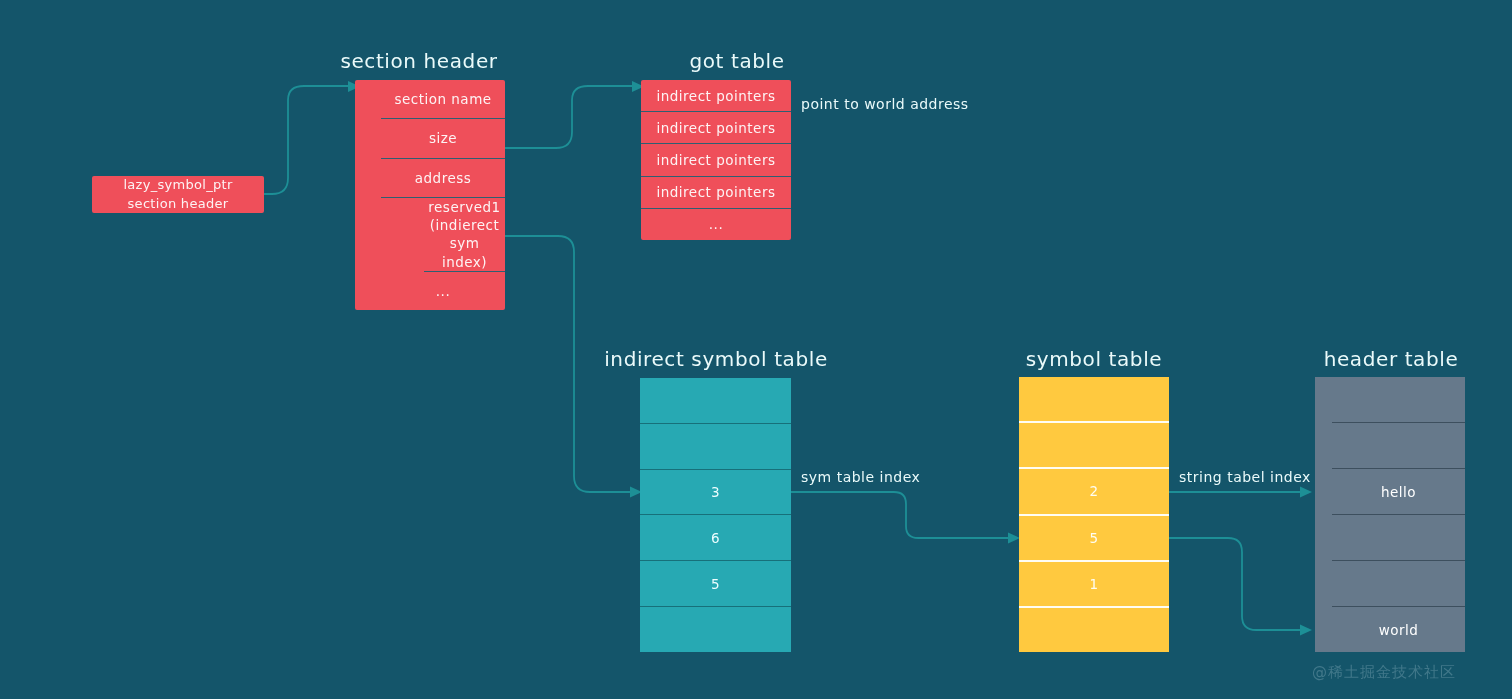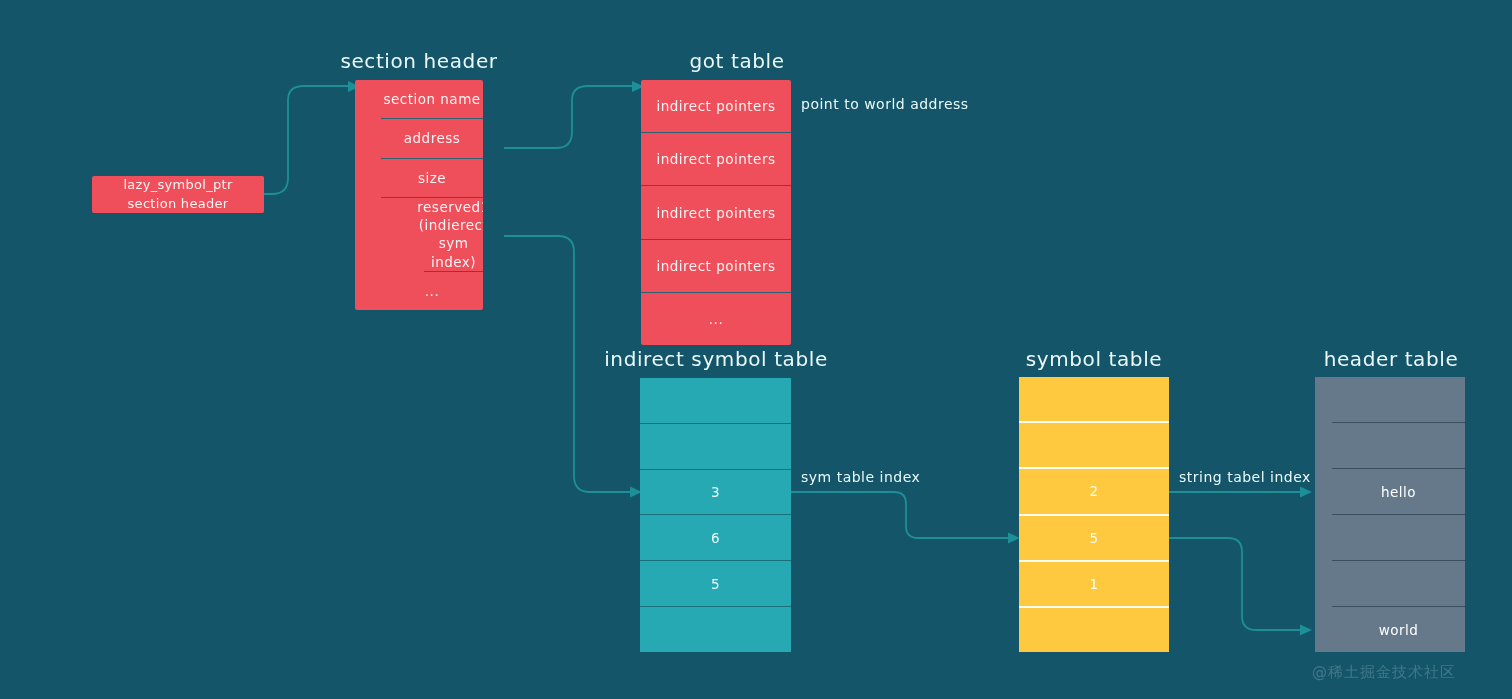--- a/index.html
+++ b/index.html
@@ -144,30 +144,30 @@
 
     <path d="M1168,538 H1228 Q1242,538 1242,552 V616 Q1242,630 1256,630 H1300"></path>
     <polygon points="1300,624.5 1312,630 1300,635.5"></polygon>
   </svg>
 
   <div class="box-red" style="left:46px; top:176px; width:172px; height:37px;margin-left:46px;">
     <span>lazy_symbol_ptr section header</span>
   </div>
 
   <div class="tbl-title" style="left:419px; top:49px;">section header</div>
-  <div class="table red" style="left:355px; top:80px; width:128px; height:230px;padding-left:26px;">
+  <div class="table red" style="left:355px; top:80px; width:150px; height:230px;padding-left:26px;">
     <div class="cell">section name</div>
+    <div class="cell">size</div>
     <div class="cell">address</div>
-    <div class="cell">size</div>
     <div class="cell" style="text-align:center; white-space:normal; line-height:1.35; padding:0 4px;margin-left:43px;">reserved1 (indierect sym index)</div>
     <div class="cell">...</div>
   </div>
 
   <div class="tbl-title" style="left:716px; top:49px;margin-left:21px;">got table</div>
-  <div class="table red" style="left:641px; top:80px; width:150px; height:265px;">
+  <div class="table red" style="left:641px; top:80px; width:150px; height:160px;">
     <div class="cell">indirect pointers</div>
     <div class="cell">indirect pointers</div>
     <div class="cell">indirect pointers</div>
     <div class="cell">indirect pointers</div>
     <div class="cell">...</div>
   </div>
   <div class="edge-label" style="left:801px; top:96px;">point to world address</div>
 
   <div class="tbl-title" style="left:716px; top:347px;">indirect symbol table</div>
   <div class="table teal" style="left:640px; top:378px; width:151px; height:274px;">

